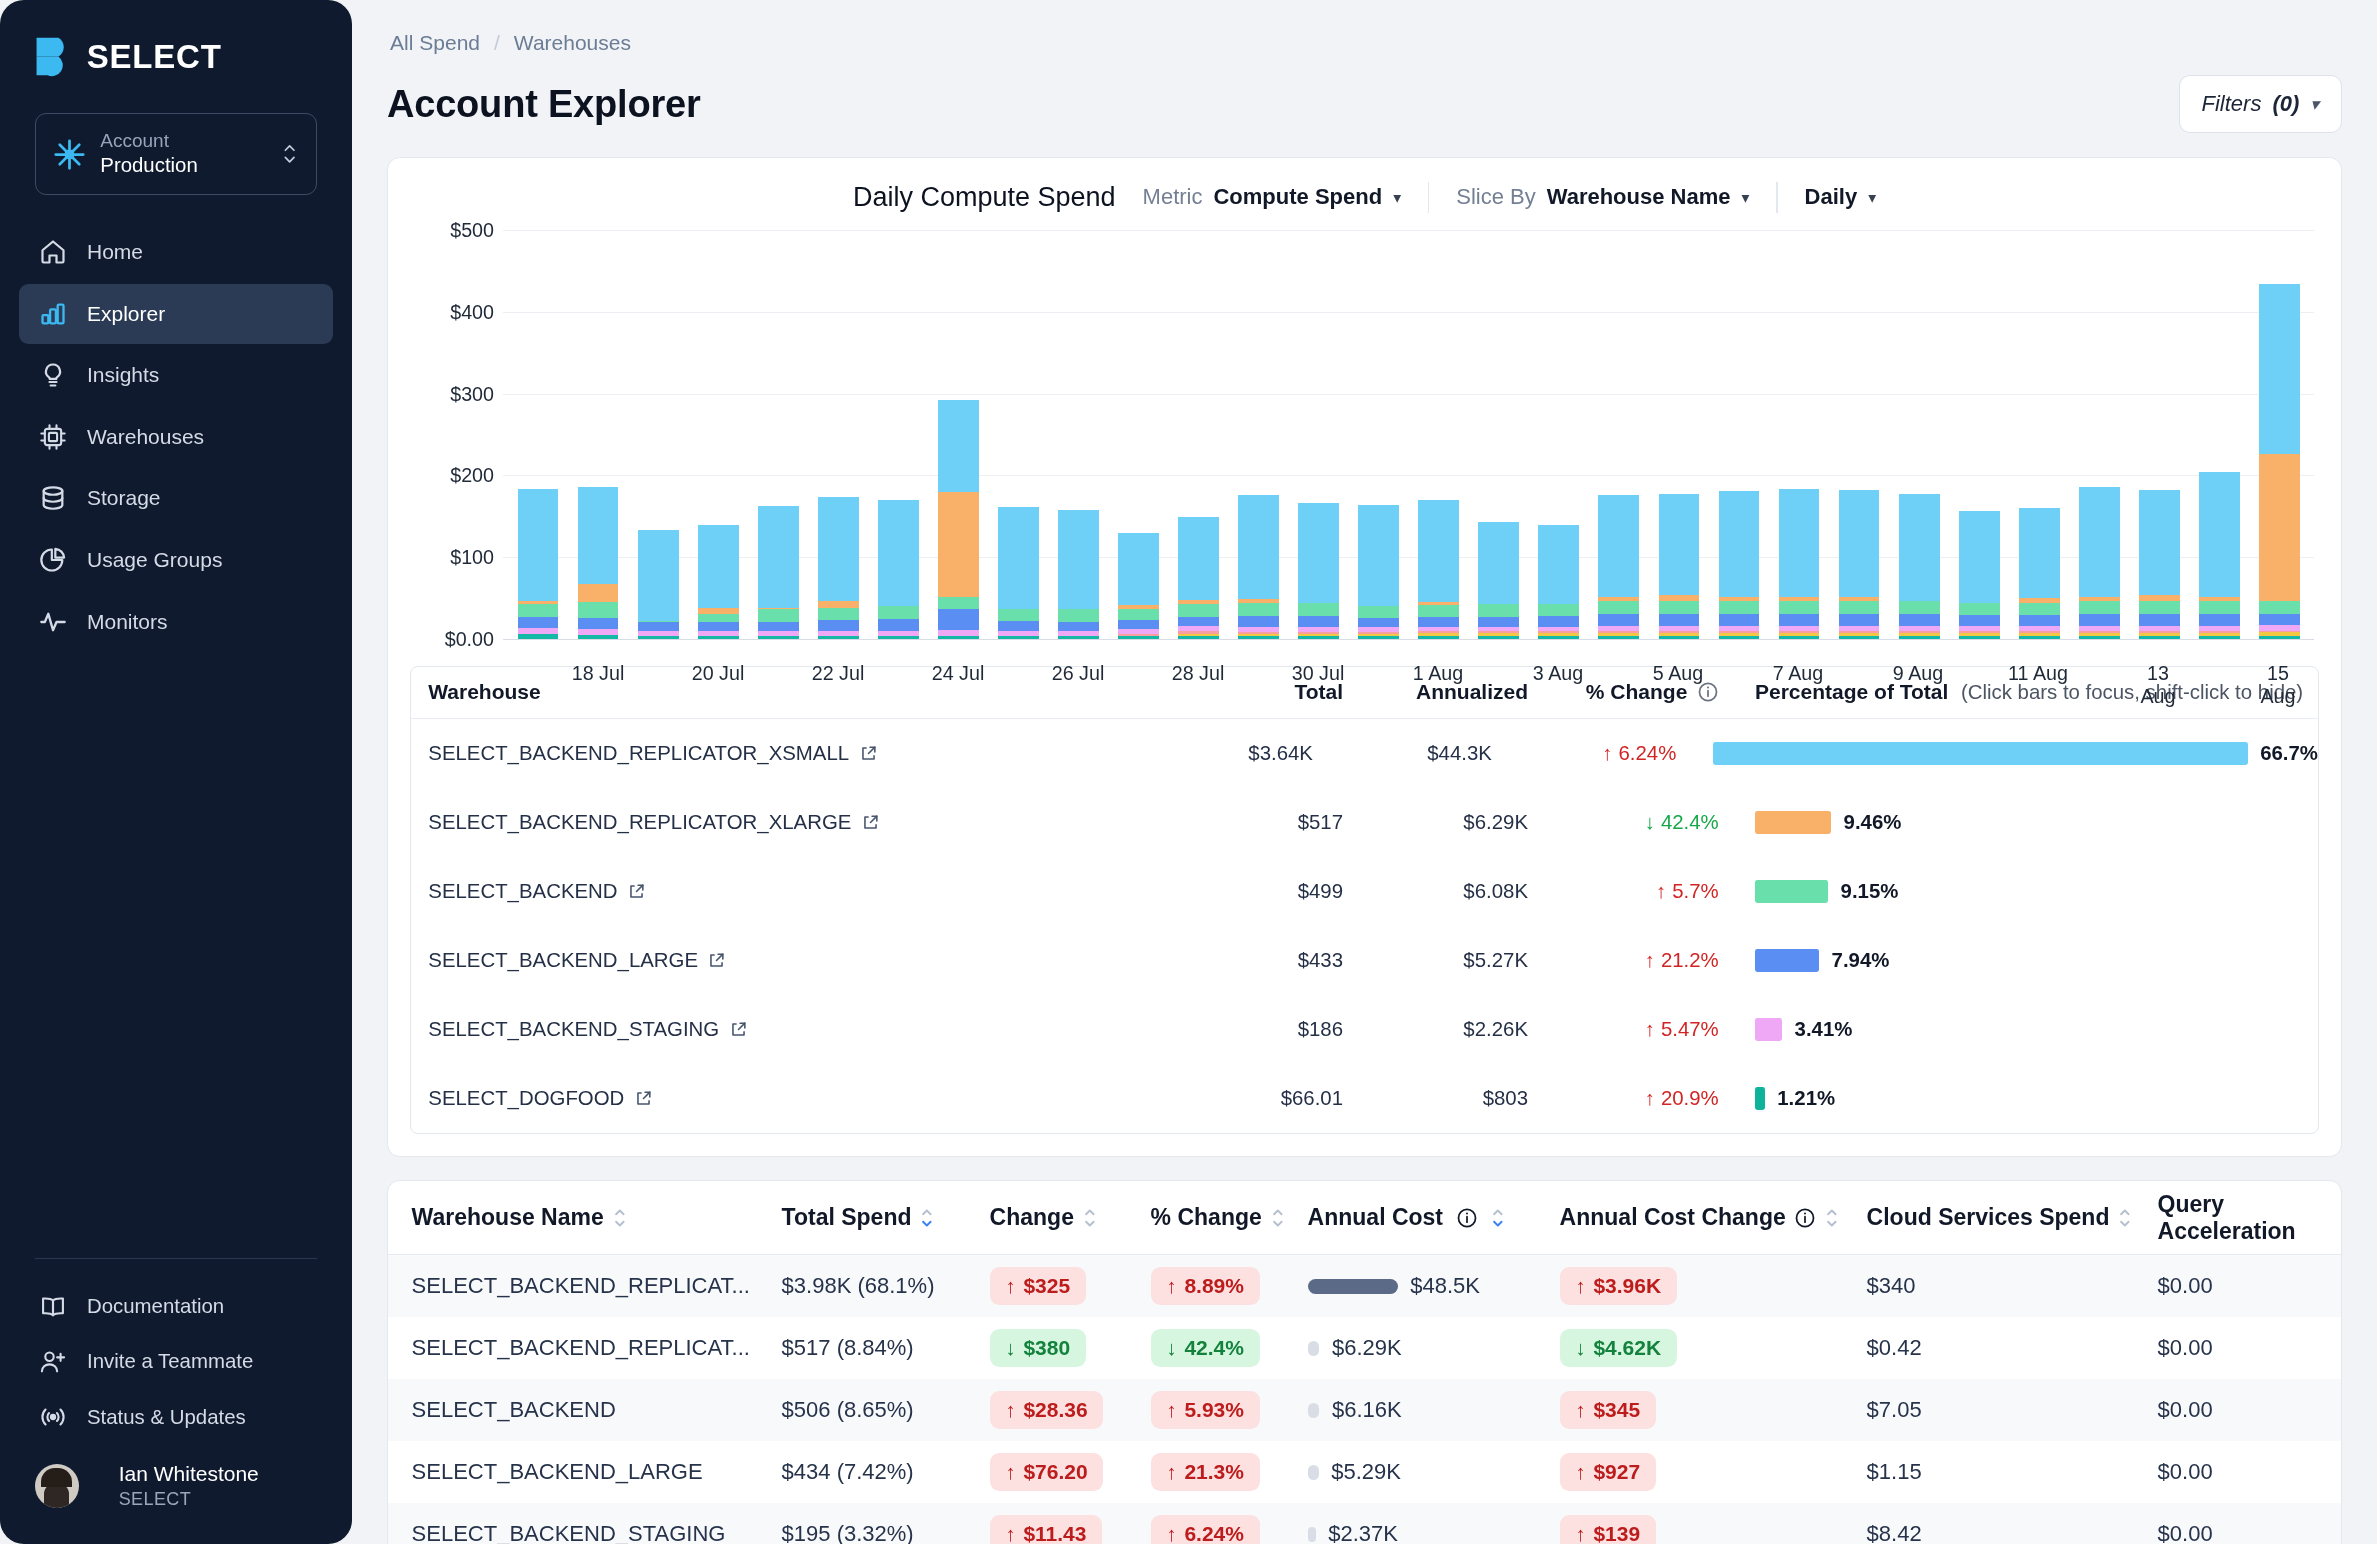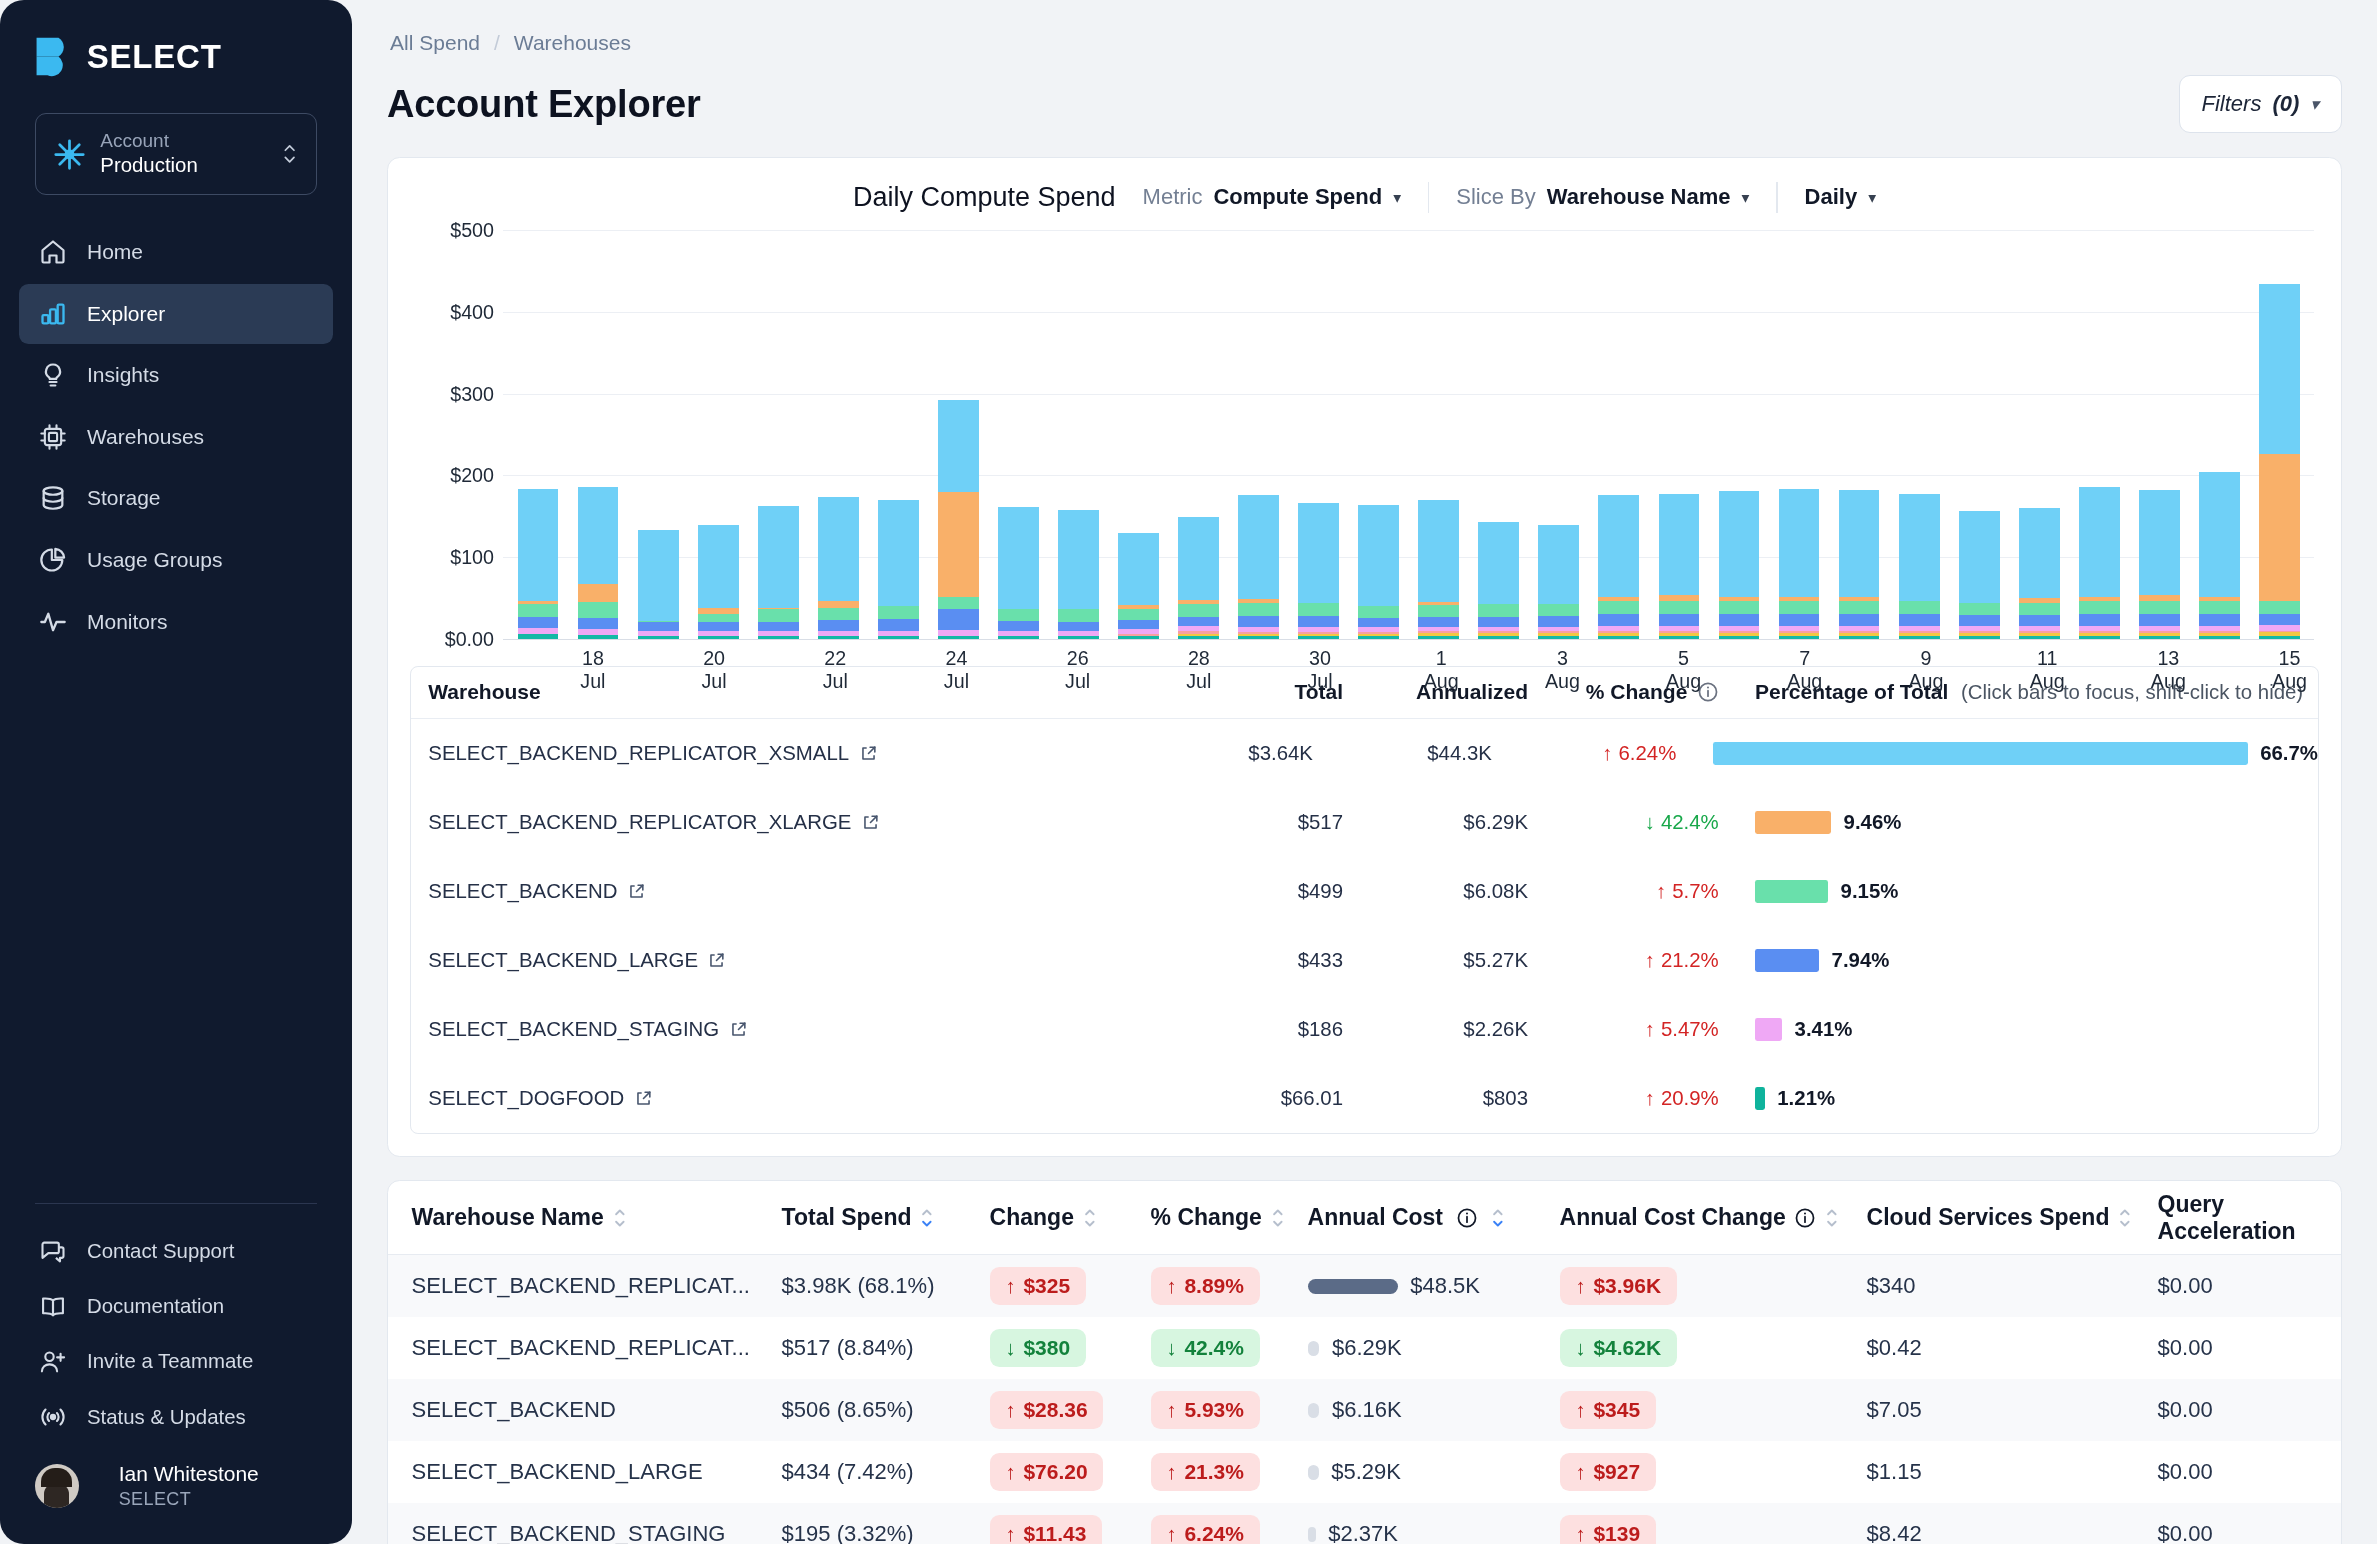--- a/index.html
+++ b/index.html
@@ -103,21 +103,21 @@
 
   
   .plot { position: relative; height: 409px; margin: 12.6px 27px 0 27px; }
   .ylabel { position: absolute; left: 0; width: 79px; text-align: right; font-size: 19.7px; color: #1f2937; transform: translateY(-50%); }
   .gridline { position: absolute; left: 88px; right: 0; height: 1.2px; background: #eceff4; }
   .gridline.base { background: #d9dee6; }
   .bars { position: absolute; left: 93px; right: 4.7px; bottom: 0; top: 0; display: flex; align-items: flex-end; gap: 0; }
   .barslot { flex: 1; display: flex; justify-content: center; align-items: flex-end; height: 100%; }
   .bar { width: 68%; display: flex; flex-direction: column-reverse; }
   .seg { width: 100%; }
-  .xlabels { position: absolute; left: 93px; right: 0; top: 100%; display: flex; margin-top: 8px; gap: 12px; }
+  .xlabels { position: absolute; left: 93px; right: 6px; top: 100%; display: flex; margin-top: 23px; }
   .xslot { flex: 1; text-align: center; font-size: 19.7px; color: #1f2937; }
 
   
   .legend {
     margin: 27px 22px 22px 22px; border: 1.2px solid #e3e8ef; border-radius: 7.9px; overflow: hidden;
   }
   .lg-head { display: flex; align-items: center; height: 52px; border-bottom: 1.2px solid #e9edf3; font-size: 21px; font-weight: bold; color: #111827; }
   .lg-row { display: flex; align-items: center; height: 69px; font-size: 20.4px; color: #253047; }
   .c-wh { width: 794px; padding-left: 17.3px; display: flex; align-items: center; gap: 9.4px; }
   .c-total { width: 138px; text-align: right; }
@@ -248,29 +248,20 @@
             </svg>
         </span>
         <span>Monitors</span>
       </div>
     </nav>
 
     <div class="spacer"></div>
     <div class="divider"></div>
 
     <div class="foot">
-      <div class="nav-item">
-        <span class="nav-ico">
-          <svg viewBox="0 0 24 24" fill="none" stroke="currentColor" stroke-width="1.8" stroke-linejoin="round">
-              <path d="M3 5.5A1.5 1.5 0 0 1 4.5 4h11A1.5 1.5 0 0 1 17 5.5v6A1.5 1.5 0 0 1 15.5 13H8l-5 4z"></path>
-              <path d="M17 8h2.5A1.5 1.5 0 0 1 21 9.5v6A1.5 1.5 0 0 1 19.5 17H18v3l-3.5-3"></path>
-            </svg>
-        </span>
-        <span>Contact Support</span>
-      </div>
       <div class="nav-item">
         <span class="nav-ico">
           <svg viewBox="0 0 24 24" fill="none" stroke="currentColor" stroke-width="1.8" stroke-linejoin="round">
               <path d="M12 6.5C10.5 5 8 4.5 3.5 4.8v12.6C8 17.1 10.5 17.6 12 19V6.5z"></path>
               <path d="M12 6.5c1.5-1.5 4-2 8.5-1.7v12.6c-4.5-.3-7 .2-8.5 1.6V6.5z"></path>
             </svg>
         </span>
         <span>Documentation</span>
       </div>
       <div class="nav-item">

